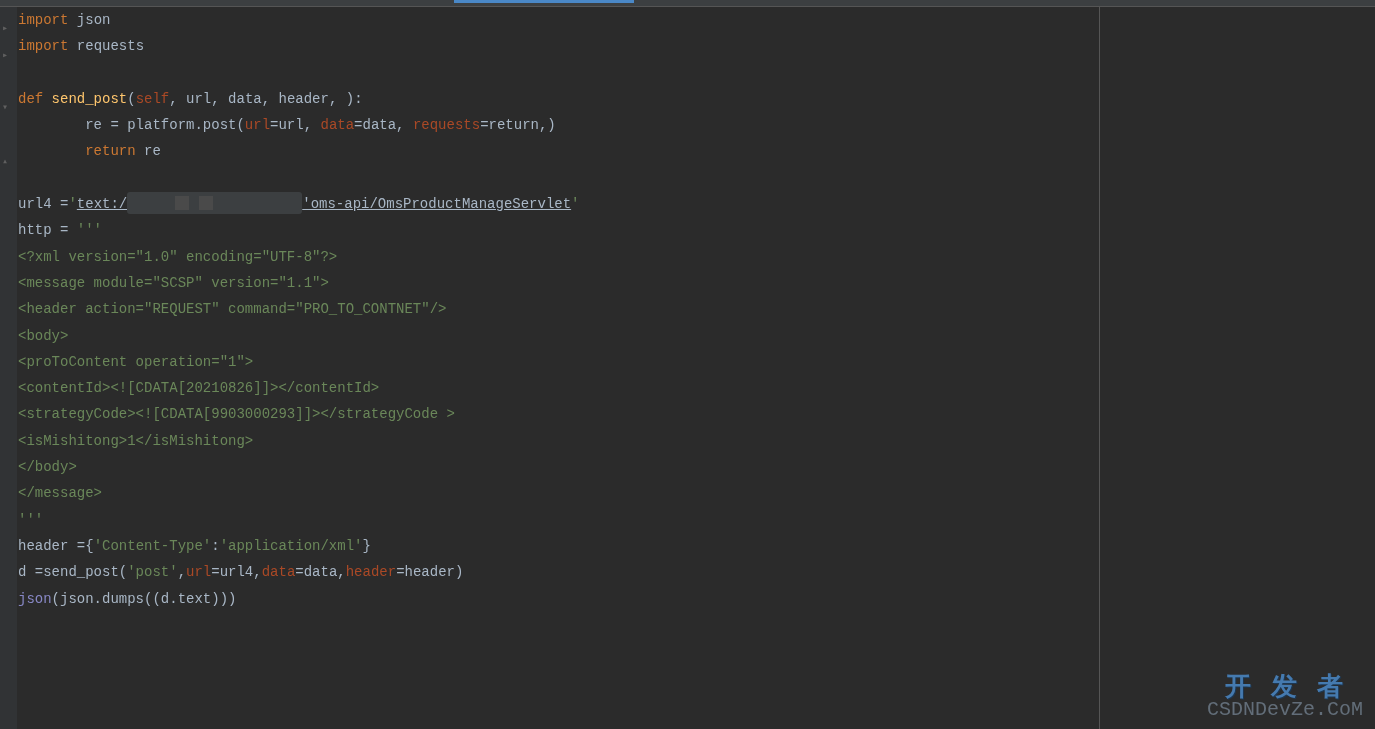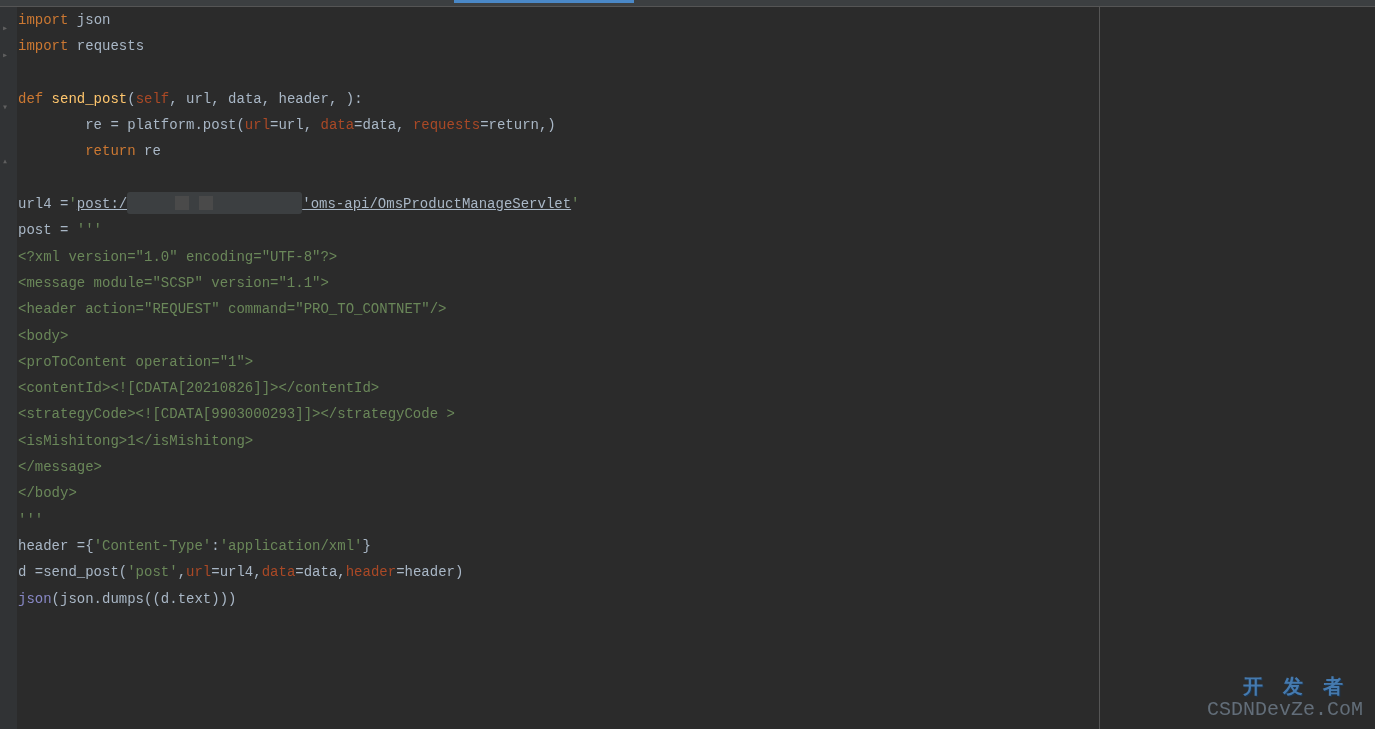--- a/index.html
+++ b/index.html
@@ -93,21 +93,21 @@
       margin: 4px 0 0 10px;
     }
     .watermark {
       position: absolute;
       right: 12px;
       bottom: 6px;
       text-align: right;
       pointer-events: none;
     }
     .wm-top {
-      font-size: 20px;
+      font-size: 26px;
       font-weight: bold;
       color: #4a88c7;
       letter-spacing: 20px;
       text-shadow: 1px 1px 0 #1a3a5a;
       opacity: 0.85;
     }
     .wm-bottom {
       font-size: 20px;
       color: #7a8a9a;
       opacity: 0.7;
@@ -128,32 +128,32 @@
     <span class="gutter-mark" style="top:142px">▴</span>
   </div>
   <div class="code-area">
     <div class="line"><span class="kw">import</span><span> json</span></div>
     <div class="line"><span class="kw">import</span><span> requests</span></div>
     <div class="line"></div>
     <div class="line"><span class="kw">def </span><span class="fn">send_post</span><span>(</span><span class="param">self</span><span>, </span><span>url</span><span>, </span><span>data</span><span>, </span><span>header</span><span>, ):</span></div>
     <div class="line"><span>        re = platform.post(</span><span class="param">url</span><span>=url, </span><span class="param">data</span><span>=data, </span><span class="param">requests</span><span>=return,)</span></div>
     <div class="line"><span>        </span><span class="kw">return </span><span>re</span></div>
     <div class="line"></div>
-    <div class="line"><span>url4 =</span><span class="str">'</span><span class="url">post:/</span><span class="redacted"></span><span class="url">'oms-api/OmsProductManageServlet</span><span class="str">'</span></div>
-    <div class="line"><span>post = </span><span class="str">'''</span></div>
+    <div class="line"><span>url4 =</span><span class="str">'</span><span class="url">text:/</span><span class="redacted"></span><span class="url">'oms-api/OmsProductManageServlet</span><span class="str">'</span></div>
+    <div class="line"><span>http = </span><span class="str">'''</span></div>
     <div class="line"><span class="str">&lt;?xml version="1.0" encoding="UTF-8"?&gt;</span></div>
     <div class="line"><span class="str">&lt;message module="SCSP" version="1.1"&gt;</span></div>
     <div class="line"><span class="str">&lt;header action="REQUEST" command="PRO_TO_CONTNET"/&gt;</span></div>
     <div class="line"><span class="str">&lt;body&gt;</span></div>
     <div class="line"><span class="str">&lt;proToContent operation="1"&gt;</span></div>
     <div class="line"><span class="str">&lt;contentId&gt;&lt;![CDATA[20210826]]&gt;&lt;/contentId&gt;</span></div>
     <div class="line"><span class="str">&lt;strategyCode&gt;&lt;![CDATA[9903000293]]&gt;&lt;/strategyCode &gt;</span></div>
     <div class="line"><span class="str">&lt;isMishitong&gt;1&lt;/isMishitong&gt;</span></div>
+    <div class="line"><span class="str">&lt;/body&gt;</span></div>
     <div class="line"><span class="str">&lt;/message&gt;</span></div>
-    <div class="line"><span class="str">&lt;/body&gt;</span></div>
     <div class="line"><span class="str">'''</span></div>
     <div class="line"><span>header ={</span><span class="str">'Content-Type'</span><span>:</span><span class="str">'application/xml'</span><span>}</span></div>
     <div class="line"><span>d =send_post(</span><span class="str">'post'</span><span>,</span><span class="param">url</span><span>=url4,</span><span class="param">data</span><span>=data,</span><span class="param">header</span><span>=header)</span></div>
     <div class="line"><span class="builtin">json</span><span>(json.dumps((d.text)))</span></div>
   </div>
 </div>
 
 <div class="watermark">
   <div class="wm-top">开发者</div>
   <div class="wm-bottom">CSDNDevZe.CoM</div>

